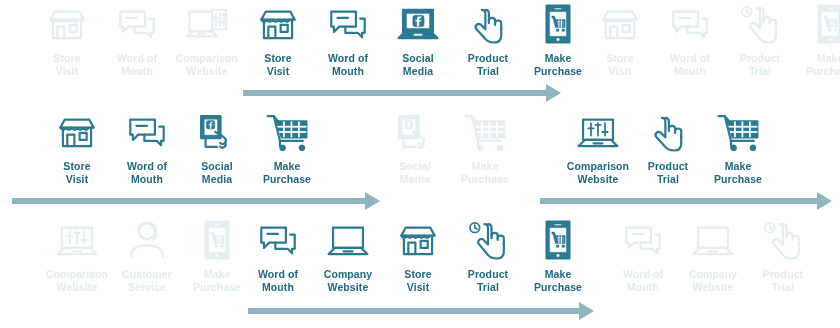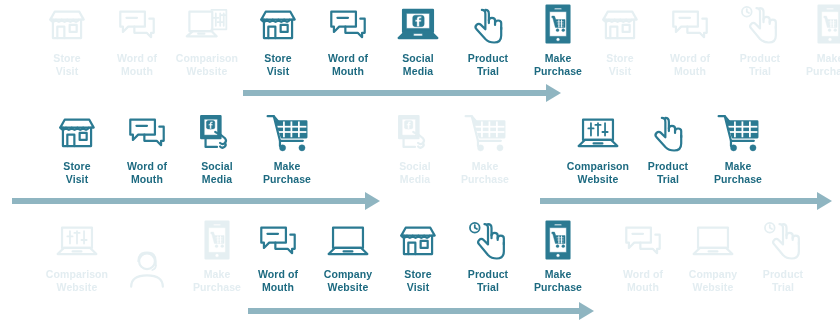--- a/index.html
+++ b/index.html
@@ -477,20 +477,22 @@
         </div>
         <div class="stage faded">
           <div class="stage-icon">
     <svg viewBox="0 0 100 100">
       <circle class="s" cx="50" cy="30" r="18"></circle>
       <path class="s" d="M14 88 q0-26 36-26 q36 0 36 26"></path>
       <path class="s-thin" d="M30 30 q0-20 20-20 q20 0 20 20 L70 40"></path>
       <path class="s-thin" d="M70 40 q0 8 -8 10"></path>
     </svg>
           </div>
+          <div class="stage-label">Customer
+Service</div>
         </div>
         <div class="stage faded">
           <div class="stage-icon">
     <svg viewBox="0 0 100 100">
       <path class="glyph-fill" d="M24 8 L76 8 L76 92 L24 92 Z"></path>
       <path class="s" d="M24 8 L76 8 L76 92 L24 92 Z"></path>
       <path class="glyph-knock" d="M31 22 L69 22 L69 78 L31 78 Z"></path>
       <path class="glyph-knock" d="M42 14 L58 14 L58 17 L42 17 Z"></path>
       <circle class="glyph-knock" cx="50" cy="85" r="4"></circle>
       <path class="glyph-fill" d="M36 32 L42 32 L45 40 L66 40 L66 58 L44 58 L38 36 L36 36 Z"></path>

